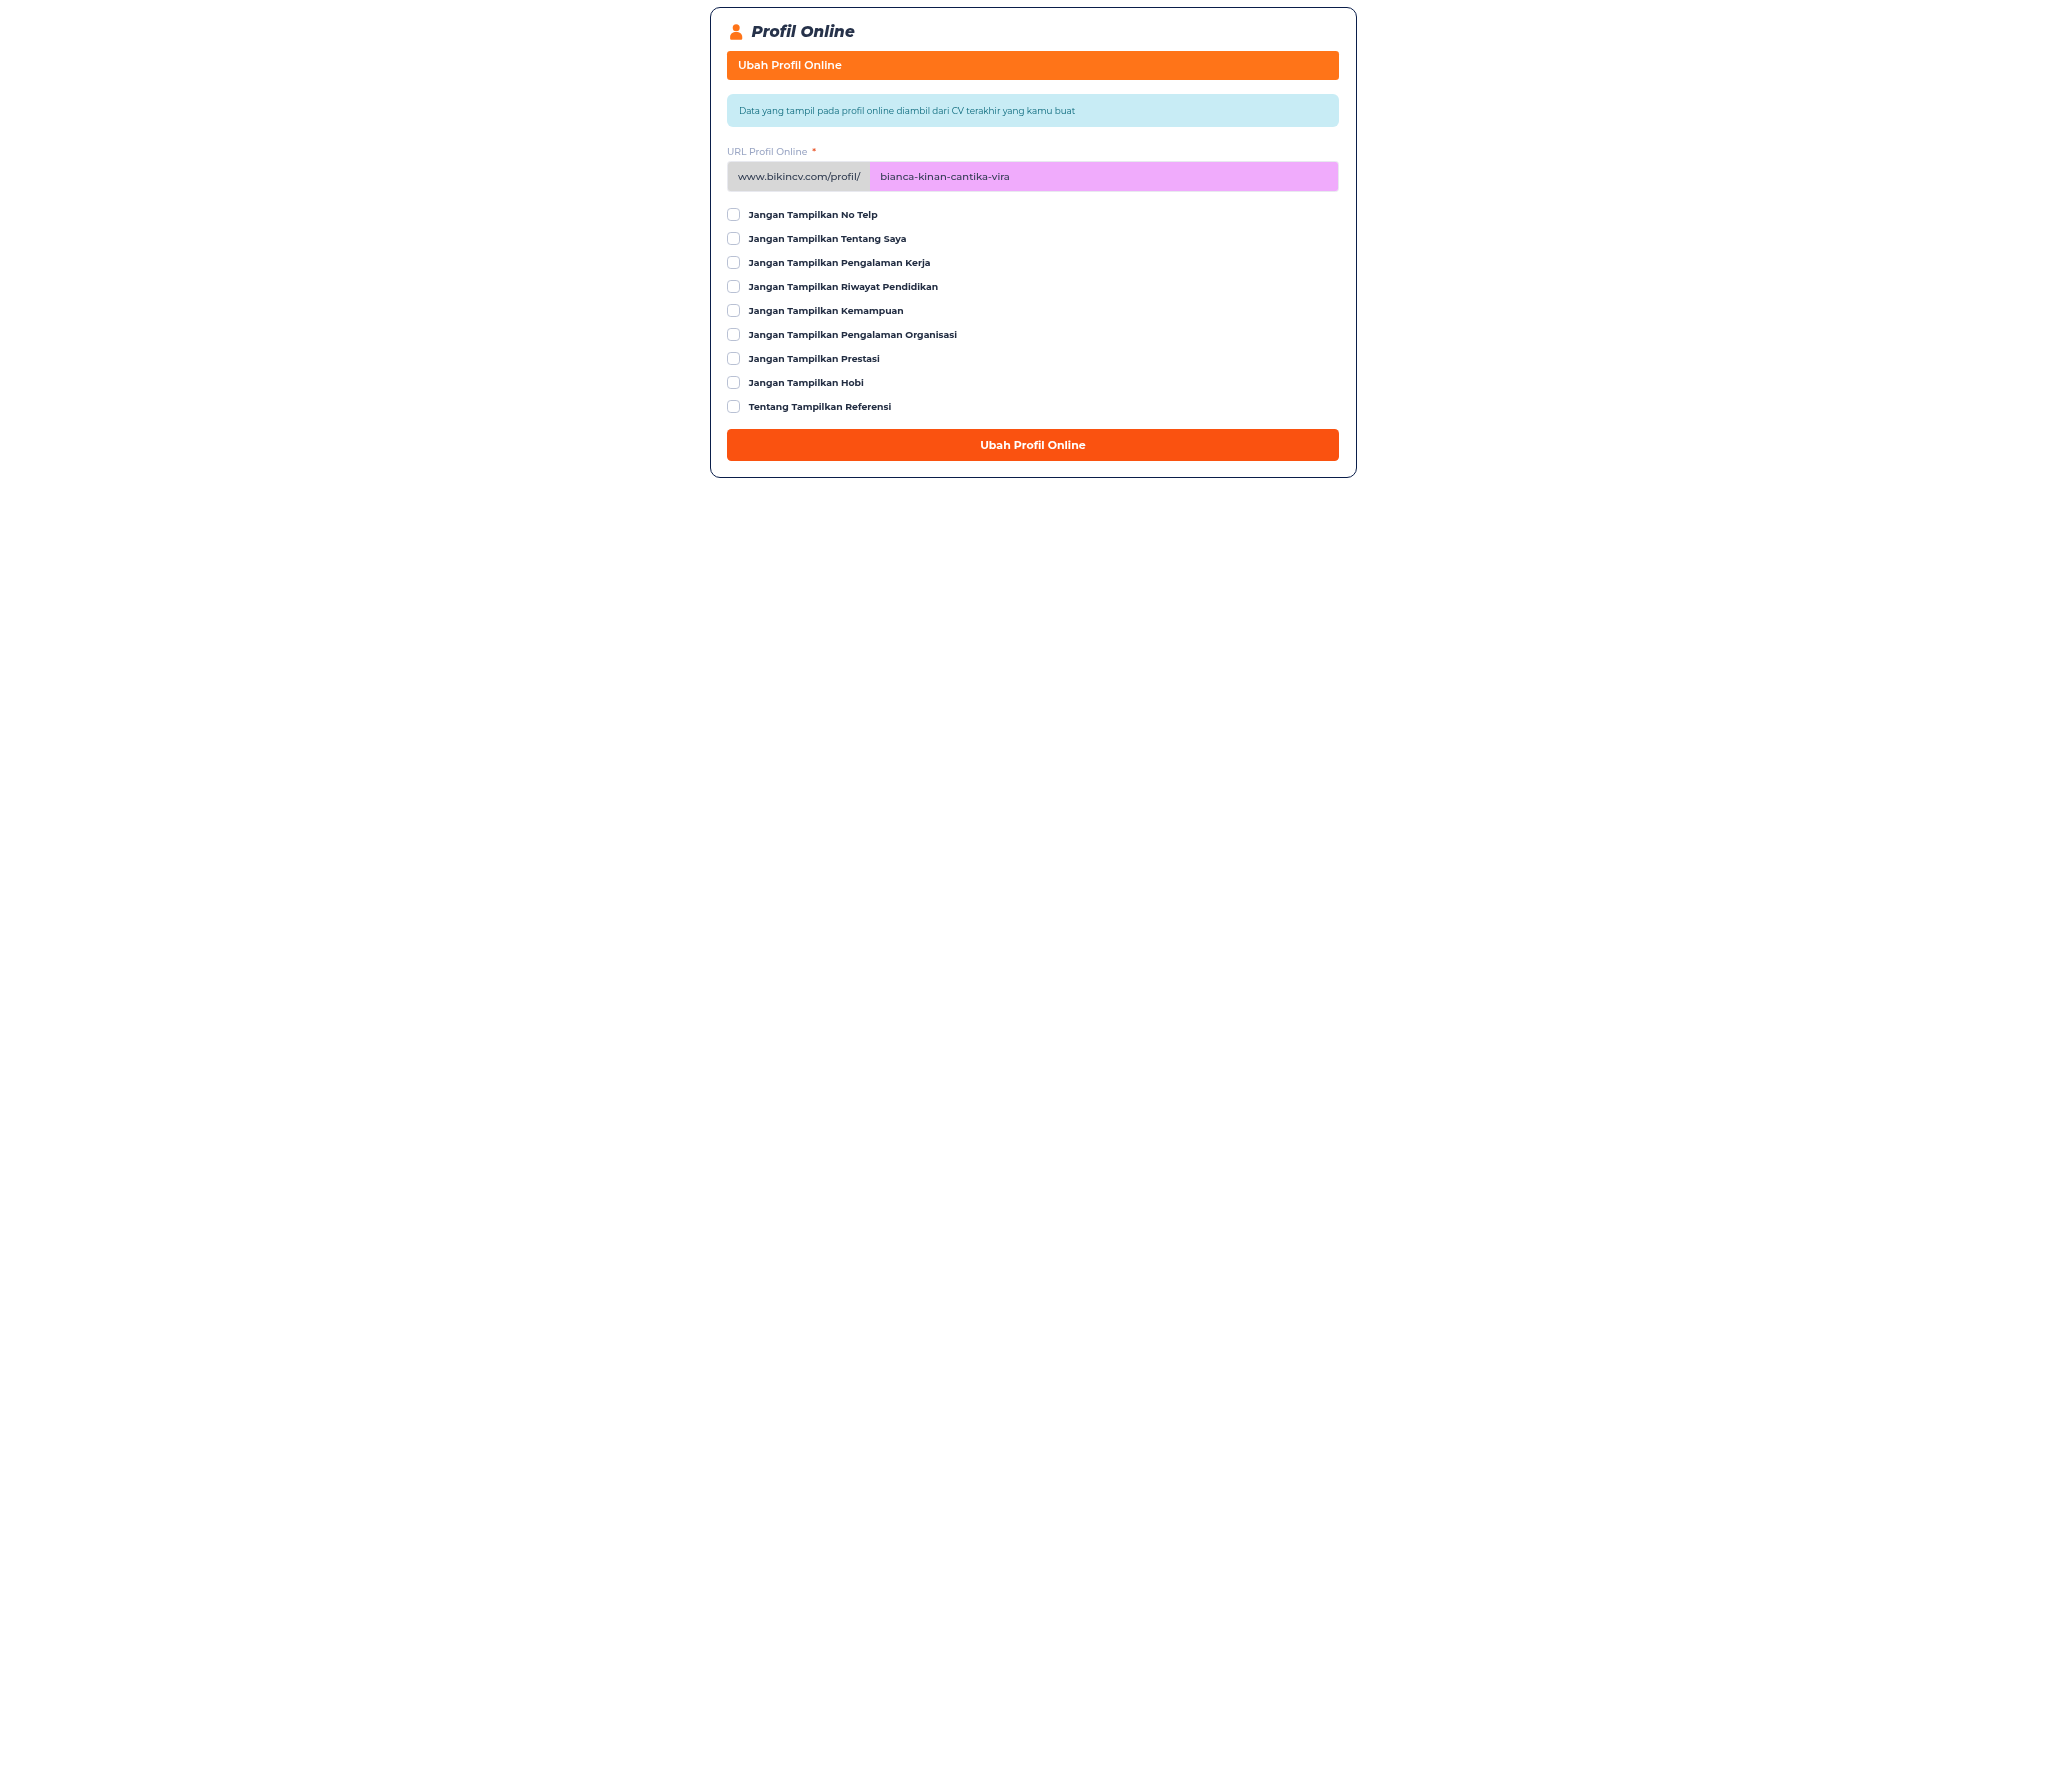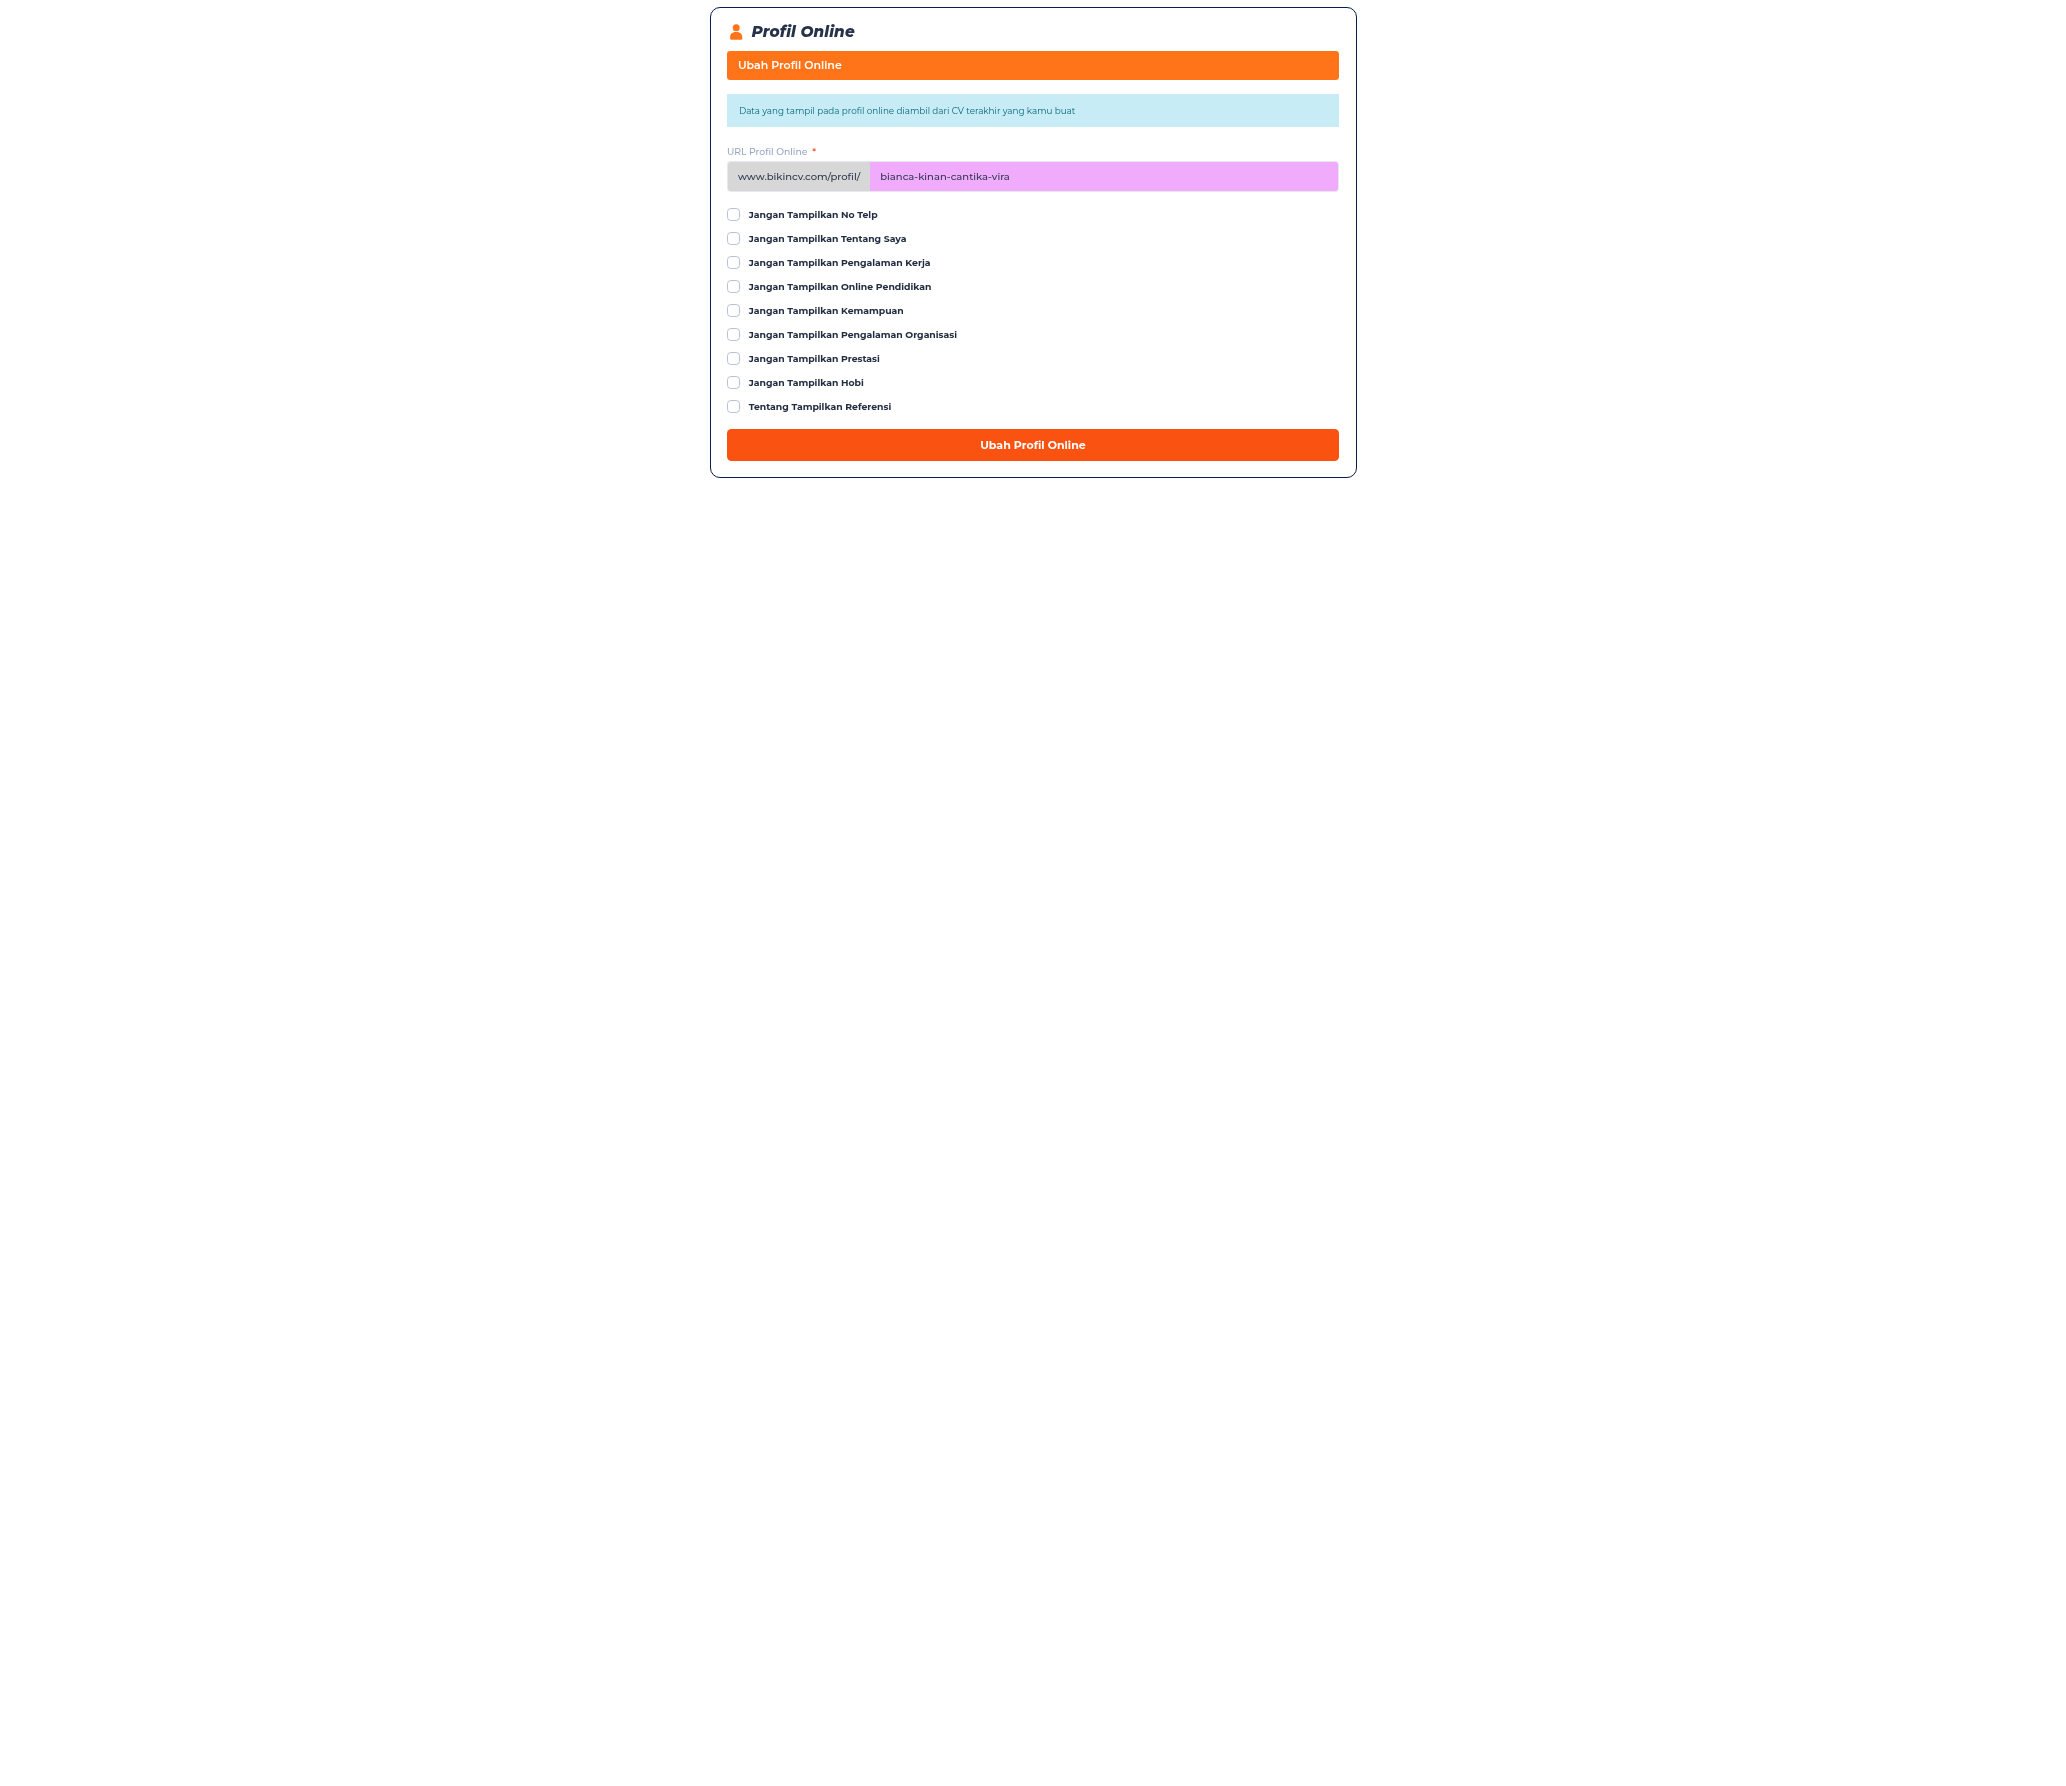--- a/index.html
+++ b/index.html
@@ -45,21 +45,21 @@
     padding: 7.7px 11px;
     font-size: 11px;
     font-weight: 600;
     margin-bottom: 14.2px;
   }
   .info-box {
     background: #c8ecf5;
     color: #066679;
     font-size: 8.8px;
     padding: 11px 12px;
-    border-radius: 0;
+    border-radius: 6px;
     margin-bottom: 18.6px;
   }
   .field-label {
     color: #9aa6c4;
     font-size: 9.3px;
     font-weight: 500;
     margin-bottom: 4.4px;
   }
   .field-label .req { color: #e84a1b; margin-left: 2.2px; }
   .url-row {
@@ -165,21 +165,21 @@
     <div class="check-row">
       <div class="checkbox"></div>
       <span class="check-label">Jangan Tampilkan Tentang Saya</span>
     </div>
     <div class="check-row">
       <div class="checkbox"></div>
       <span class="check-label">Jangan Tampilkan Pengalaman Kerja</span>
     </div>
     <div class="check-row">
       <div class="checkbox"></div>
-      <span class="check-label">Jangan Tampilkan Online Pendidikan</span>
+      <span class="check-label">Jangan Tampilkan Riwayat Pendidikan</span>
     </div>
     <div class="check-row">
       <div class="checkbox"></div>
       <span class="check-label">Jangan Tampilkan Kemampuan</span>
     </div>
     <div class="check-row">
       <div class="checkbox"></div>
       <span class="check-label">Jangan Tampilkan Pengalaman Organisasi</span>
     </div>
     <div class="check-row">

